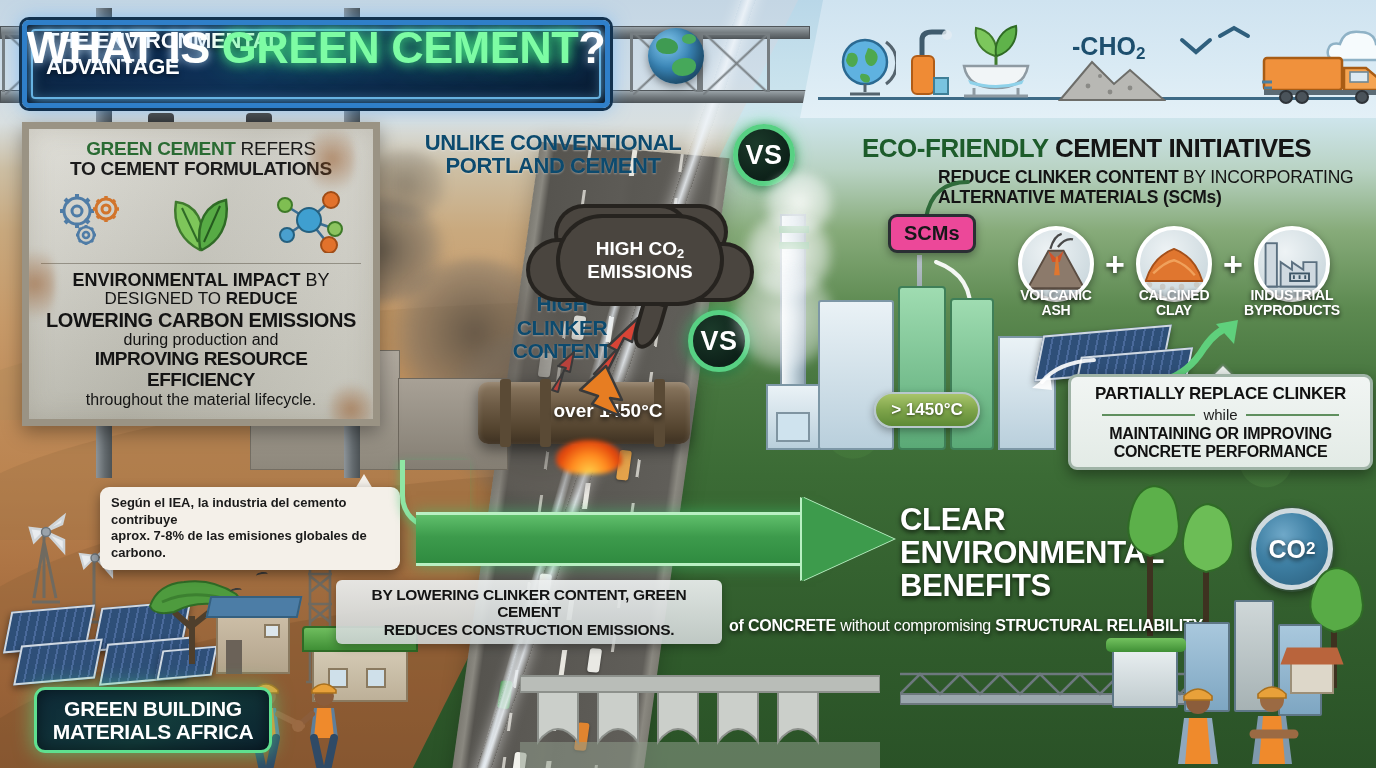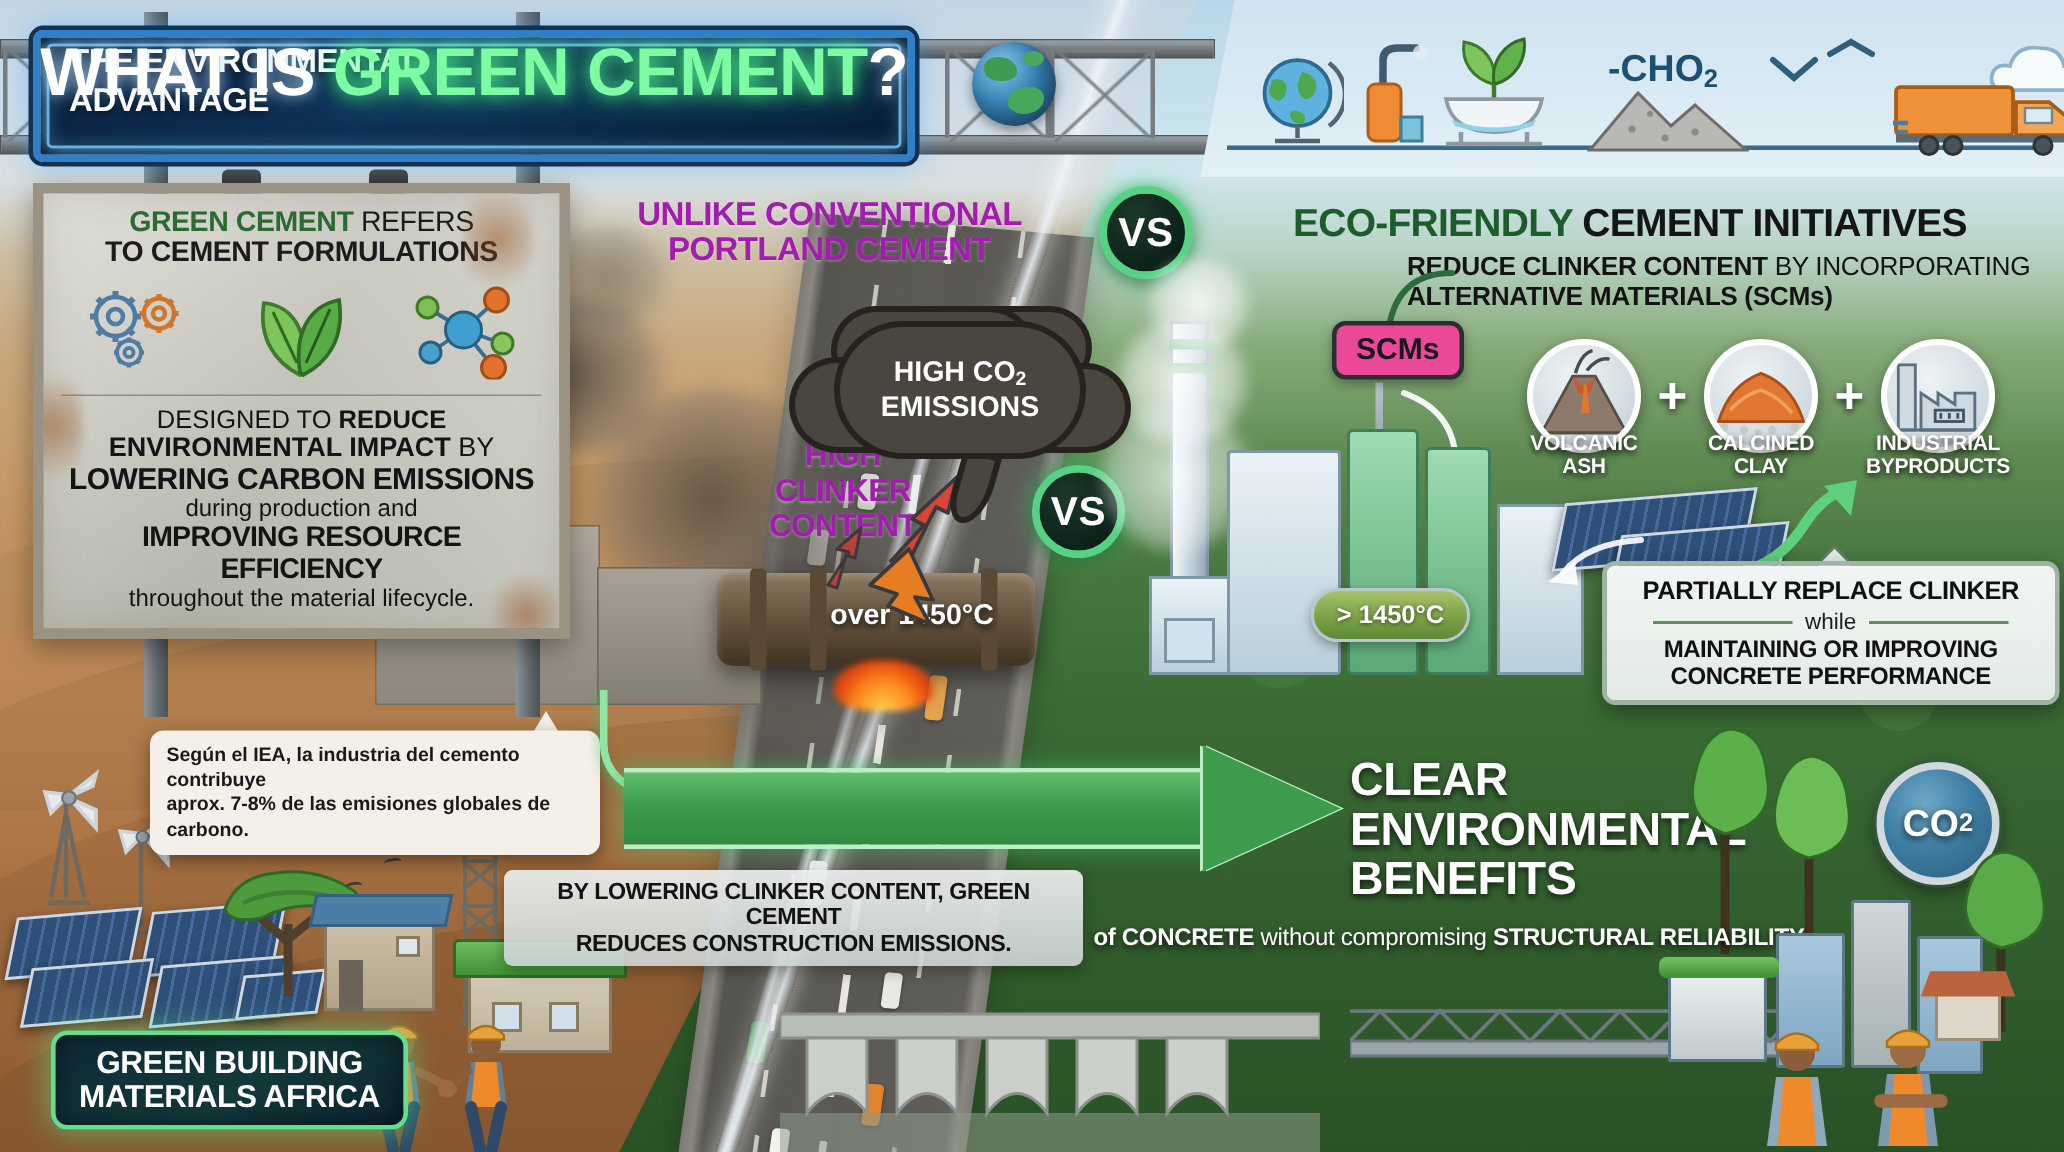--- a/index.html
+++ b/index.html
@@ -197,21 +197,21 @@
   .bb-b1 { font-size: 17px; font-weight: 500; }
   .bb-b1 b { font-weight: 800; }
   .bb-b2 { font-size: 20px; font-weight: 800; letter-spacing:-.4px; }
   .bb-b3 { font-size: 16px; font-weight: 500; }
   .bb-b4 { font-size: 19px; font-weight: 800; letter-spacing:-.5px; }
   .bb-b5 { font-size: 16px; font-weight: 500; }
   .bb-strip { display:flex; justify-content:space-around; align-items:flex-end; margin-top: 9px; height: 46px; }
 
   
   .dark-head {
-    position:absolute; color:#a21caf; font-weight:800;
+    position:absolute; color:#0c4a6e; font-weight:800;
     line-height:1.06; letter-spacing:-.4px; text-align:center;
     text-shadow: 0 1px 2px rgba(255,255,255,.35);
   }
   .white-head {
     position:absolute; color:#ffffff; font-weight:800;
     line-height:1.06; letter-spacing:-.3px;
     text-shadow: 0 2px 5px rgba(0,0,0,.75);
   }
 
   
@@ -580,25 +580,25 @@
         <circle cx="62" cy="13" r="8" fill="#e2722c" stroke="#a04d17" stroke-width="2"></circle>
         <circle cx="18" cy="48" r="7" fill="#4aa0cf" stroke="#25607f" stroke-width="2"></circle>
         <circle cx="66" cy="42" r="7" fill="#8cc45f" stroke="#3e7a28" stroke-width="2"></circle>
         <circle cx="60" cy="58" r="8" fill="#e2722c" stroke="#a04d17" stroke-width="2"></circle>
       </svg>
     </div>
 
     <div class="bb-divider"></div>
 
     <div class="bb-body">
+      <div class="bb-b1" style="font-size:18px;">
+        <b>ENVIRONMENTAL IMPACT</b><span> BY</span>
+      </div>
       <div class="bb-b1">
         <span>DESIGNED TO </span><b>REDUCE</b>
-      </div>
-      <div class="bb-b1" style="font-size:18px;">
-        <b>ENVIRONMENTAL IMPACT</b><span> BY</span>
       </div>
       <div class="bb-b2">LOWERING CARBON EMISSIONS</div>
       <div class="bb-b3">during production and</div>
       <div class="bb-b4">IMPROVING RESOURCE EFFICIENCY</div>
       <div class="bb-b5">throughout the material lifecycle.</div>
     </div>
 
     <div class="bb-strip">
       <svg width="86" height="44" viewBox="0 0 86 44">
         <rect x="2" y="8" width="42" height="24" rx="3" fill="#86c95f" stroke="#3d7a2c" stroke-width="2"></rect>

